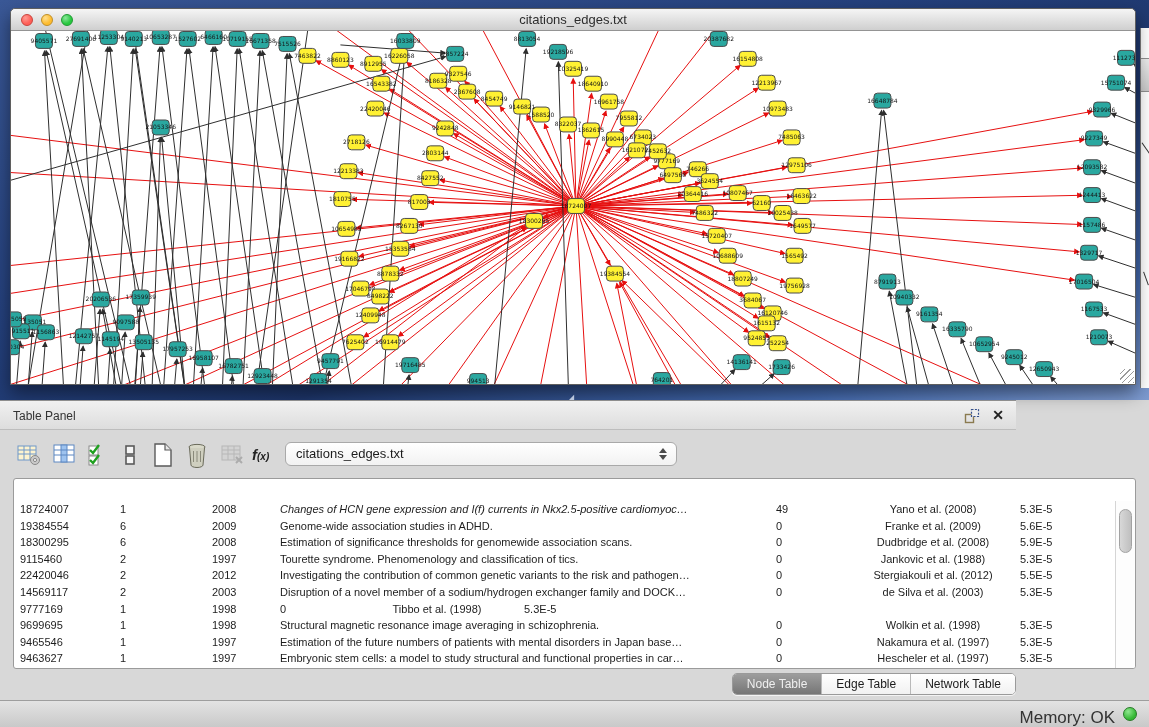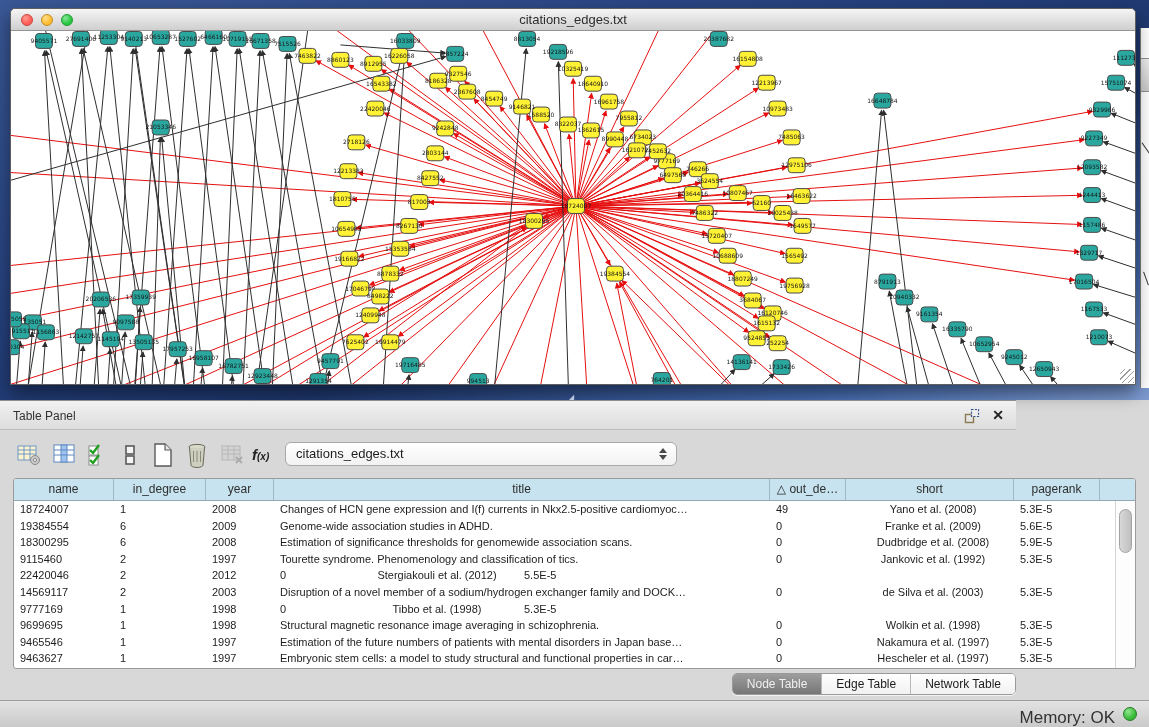--- a/index.html
+++ b/index.html
@@ -867,35 +867,26 @@
       <div class="combo">
         <span>citations_edges.txt</span>
         <div class="arrows">
           <div class="up"></div>
             <div class="dn"></div>
         </div>
       </div>
     </div>
 
     <div class="grid-wrap">
-      <div class="thead" id="thead">
-          <div class="th" style="width: 100px;">name</div>
-          <div class="th" style="width: 92px;">in_degree</div>
-          <div class="th" style="width: 68px;">year</div>
-          <div class="th" style="width: 496px;">title</div>
-          <div class="th" style="width: 76px;">△ out_de…</div>
-          <div class="th" style="width: 168px;">short</div>
-          <div class="th" style="width: 86px;">pagerank</div>
-        </div>
       <div class="tbody" id="tbody">
           <div class="tr">
             <div class="td" style="width: 100px;">18724007</div>
             <div class="td" style="width: 92px;">1</div>
             <div class="td" style="width: 68px;">2008</div>
-            <div class="td" style="width: 496px;">Changes of HCN gene expression and I(f) currents in Nkx2.5-positive cardiomyoc…</div>
+            <div class="td" style="width: 496px; font-style: italic;">Changes of HCN gene expression and I(f) currents in Nkx2.5-positive cardiomyoc…</div>
             <div class="td" style="width: 76px;">49</div>
             <div class="td" style="width: 168px; text-align: center;">Yano et al. (2008)</div>
             <div class="td" style="width: 86px;">5.3E-5</div>
           </div>
           <div class="tr">
             <div class="td" style="width: 100px;">19384554</div>
             <div class="td" style="width: 92px;">6</div>
             <div class="td" style="width: 68px;">2009</div>
             <div class="td" style="width: 496px;">Genome-wide association studies in ADHD.</div>
             <div class="td" style="width: 76px;">0</div>
@@ -910,27 +901,28 @@
             <div class="td" style="width: 76px;">0</div>
             <div class="td" style="width: 168px; text-align: center;">Dudbridge et al. (2008)</div>
             <div class="td" style="width: 86px;">5.9E-5</div>
           </div>
           <div class="tr">
             <div class="td" style="width: 100px;">9115460</div>
             <div class="td" style="width: 92px;">2</div>
             <div class="td" style="width: 68px;">1997</div>
             <div class="td" style="width: 496px;">Tourette syndrome. Phenomenology and classification of tics.</div>
             <div class="td" style="width: 76px;">0</div>
-            <div class="td" style="width: 168px; text-align: center;">Jankovic et al. (1992)</div>
+            <div class="td" style="width: 168px; text-align: center;">Jankovic et al. (1988)</div>
             <div class="td" style="width: 86px;">5.3E-5</div>
           </div>
           <div class="tr">
             <div class="td" style="width: 100px;">22420046</div>
             <div class="td" style="width: 92px;">2</div>
             <div class="td" style="width: 68px;">2012</div>
+            <div class="td" style="width: 496px;">Investigating the contribution of common genetic variants to the risk and pathogen…</div>
             <div class="td" style="width: 76px;">0</div>
             <div class="td" style="width: 168px; text-align: center;">Stergiakouli et al. (2012)</div>
             <div class="td" style="width: 86px;">5.5E-5</div>
           </div>
           <div class="tr">
             <div class="td" style="width: 100px;">14569117</div>
             <div class="td" style="width: 92px;">2</div>
             <div class="td" style="width: 68px;">2003</div>
             <div class="td" style="width: 496px;">Disruption of a novel member of a sodium/hydrogen exchanger family and DOCK…</div>
             <div class="td" style="width: 76px;">0</div>

